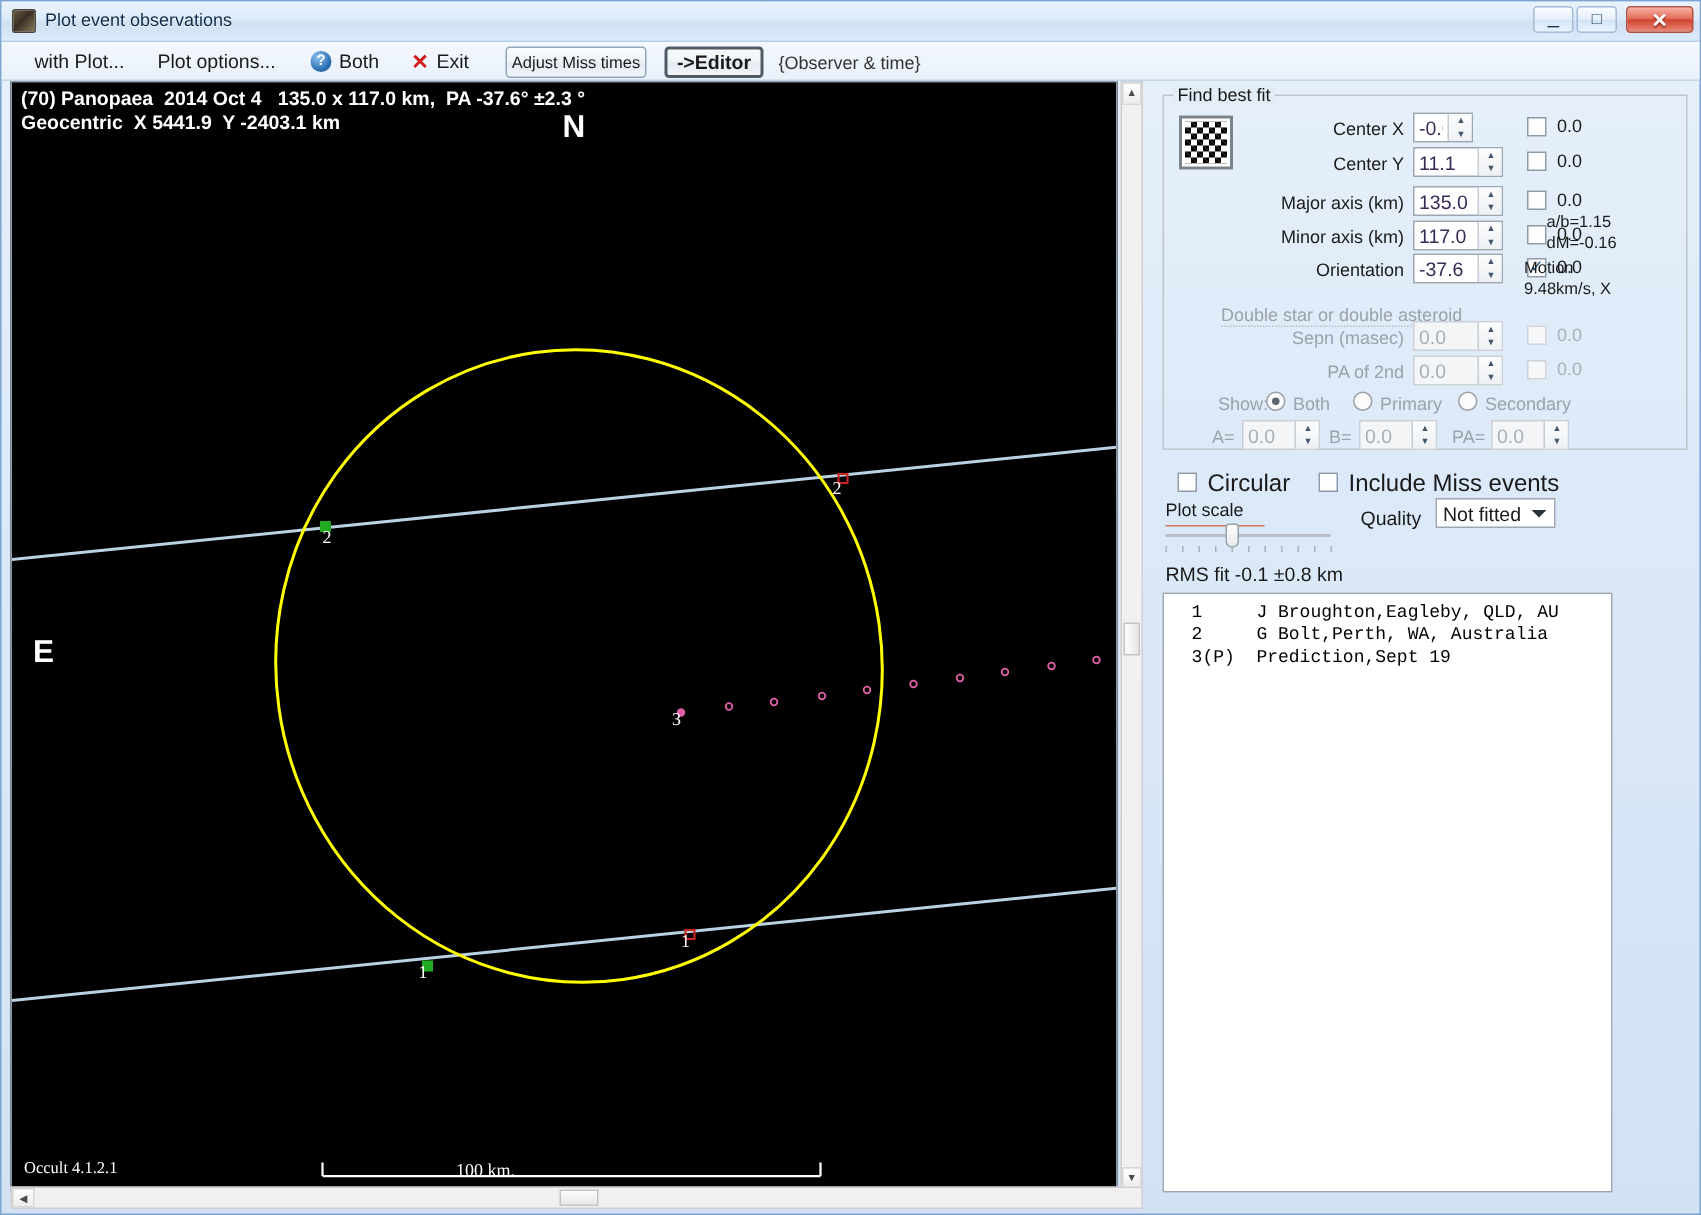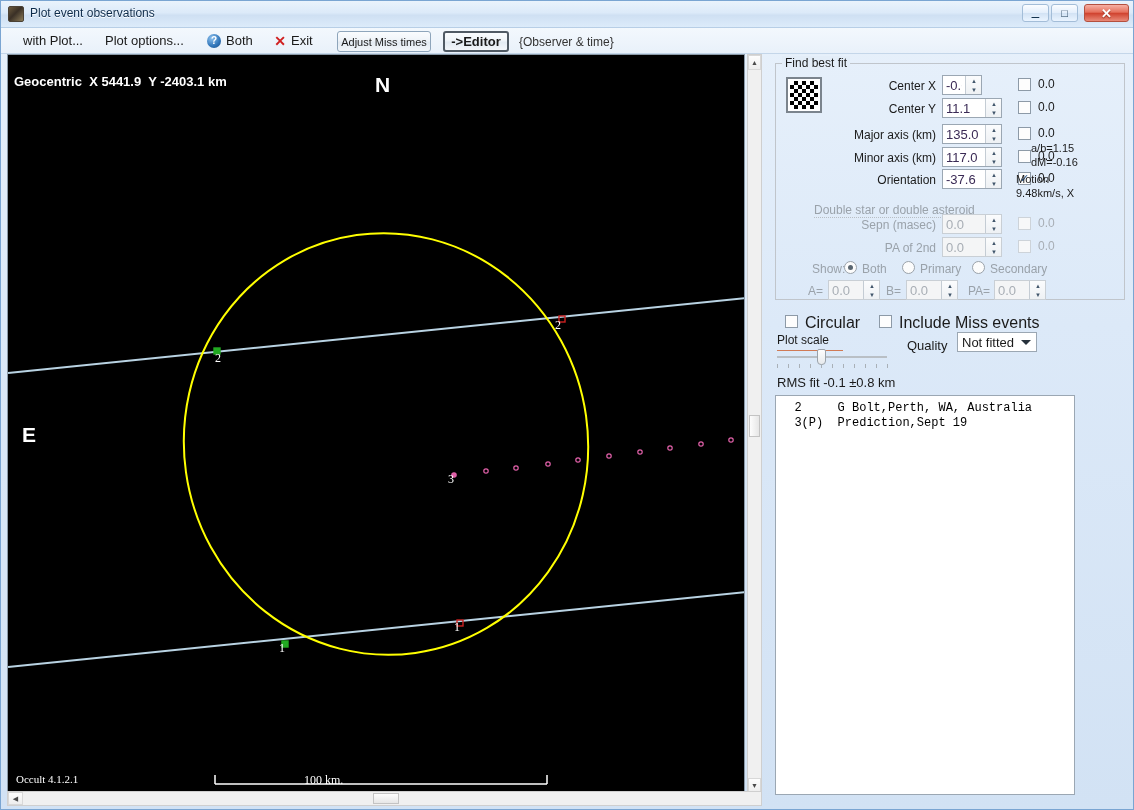--- a/index.html
+++ b/index.html
@@ -345,20 +345,21 @@
         <circle cx="601" cy="401" r="2.2" fill="none" stroke="#e060a8" stroke-width="1.2"></circle>
         <circle cx="632" cy="397" r="2.2" fill="none" stroke="#e060a8" stroke-width="1.2"></circle>
         <circle cx="662" cy="393" r="2.2" fill="none" stroke="#e060a8" stroke-width="1.2"></circle>
         <circle cx="693" cy="389" r="2.2" fill="none" stroke="#e060a8" stroke-width="1.2"></circle>
         <circle cx="723" cy="385" r="2.2" fill="none" stroke="#e060a8" stroke-width="1.2"></circle>
         <line x1="207" y1="729" x2="539" y2="729" stroke="#ffffff" stroke-width="1.5"></line>
         <line x1="207" y1="720" x2="207" y2="729" stroke="#ffffff" stroke-width="1.5"></line>
         <line x1="539" y1="720" x2="539" y2="729" stroke="#ffffff" stroke-width="1.5"></line>
       </svg>
 
+    <div class="plot-text" id="plot-title1">(70) Panopaea  2014 Oct 4   135.0 x 117.0 km,  PA -37.6° ±2.3 °</div>
     <div class="plot-text" id="plot-title2">Geocentric  X 5441.9  Y -2403.1 km</div>
     <div class="plot-text" id="lbl-N">N</div>
     <div class="plot-text" id="lbl-E">E</div>
     <div class="plot-text" id="lbl-occult">Occult 4.1.2.1</div>
     <div class="plot-text" id="lbl-scale">100 km.</div>
 
     <div class="pt-label" style="left:207px; top:296px;">2</div>
     <div class="pt-label" style="left:547px; top:263px;">2</div>
     <div class="pt-label" style="left:271px; top:586px;">1</div>
     <div class="pt-label" style="left:446px; top:565px;">1</div>
@@ -528,17 +529,18 @@
 
     <div id="quality-lbl">Quality</div>
     <div id="quality-combo">
       <div class="val">Not fitted</div>
       <div class="caret"></div>
     </div>
 
     <div id="rms-lbl">RMS fit -0.1 ±0.8 km</div>
 
     <div id="obs-list">
+      <div class="row">  1     J Broughton,Eagleby, QLD, AU</div>
       <div class="row">  2     G Bolt,Perth, WA, Australia</div>
       <div class="row">  3(P)  Prediction,Sept 19</div>
     </div>
   </div>
 </div>
 
 </body></html>

